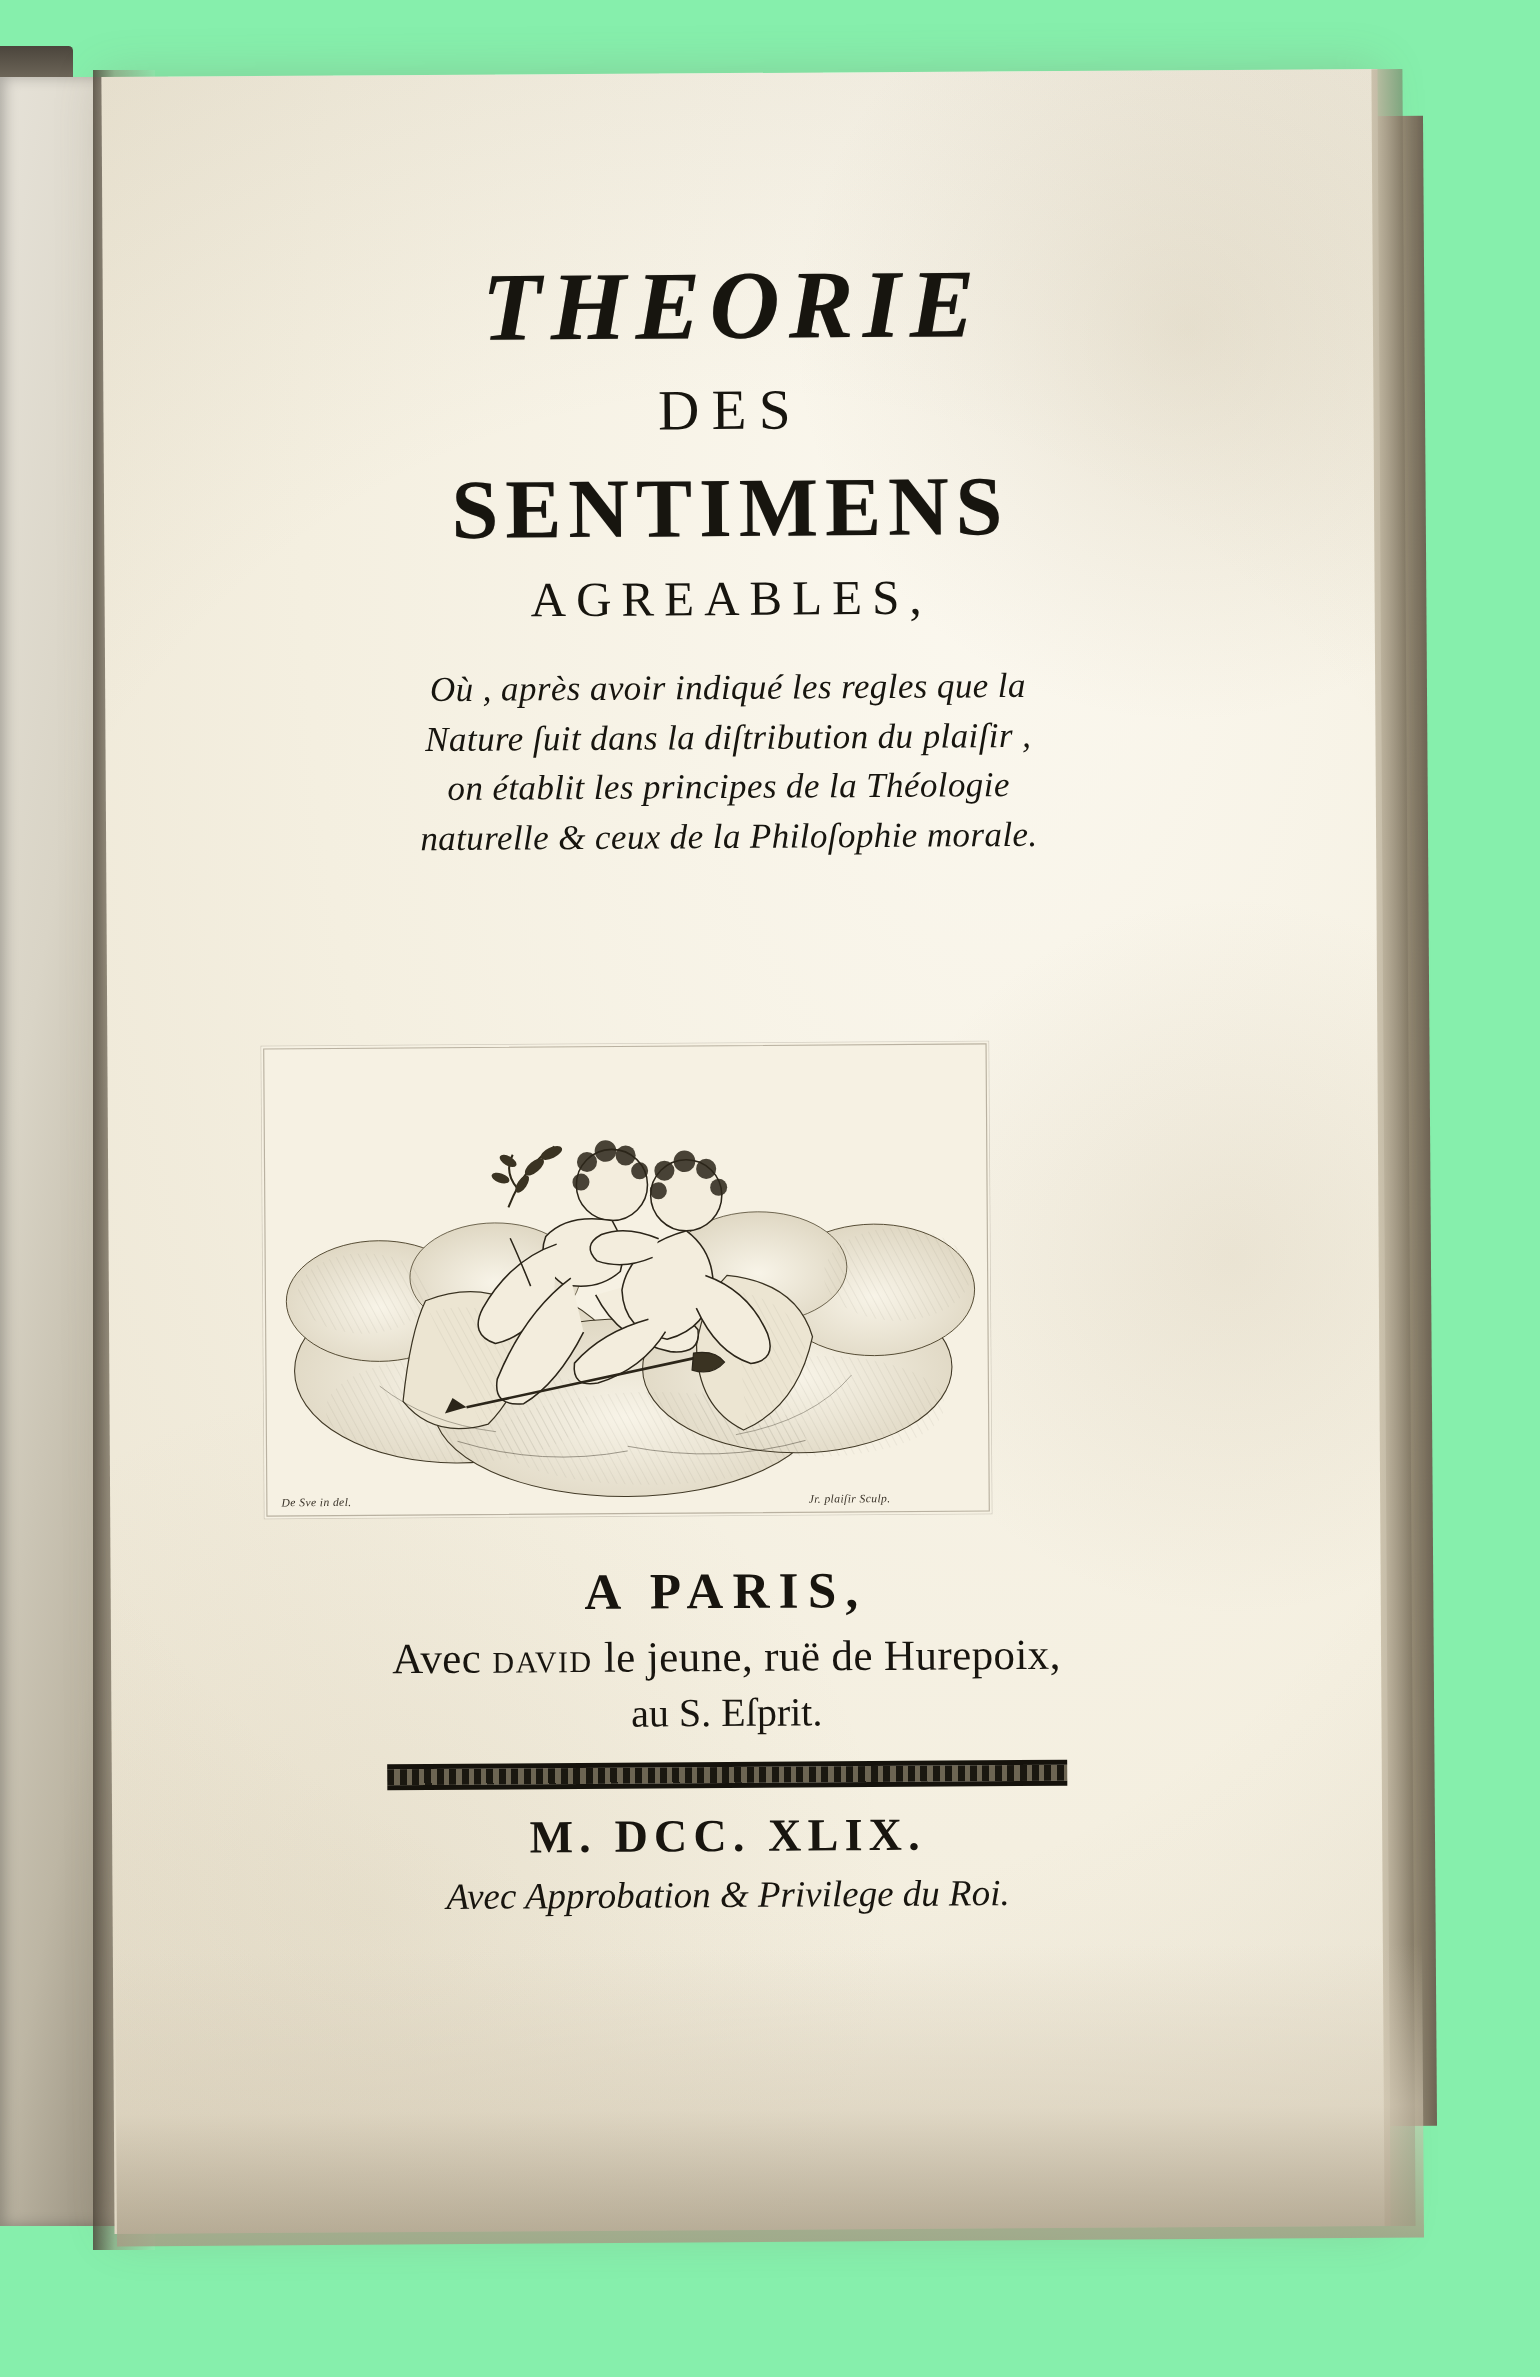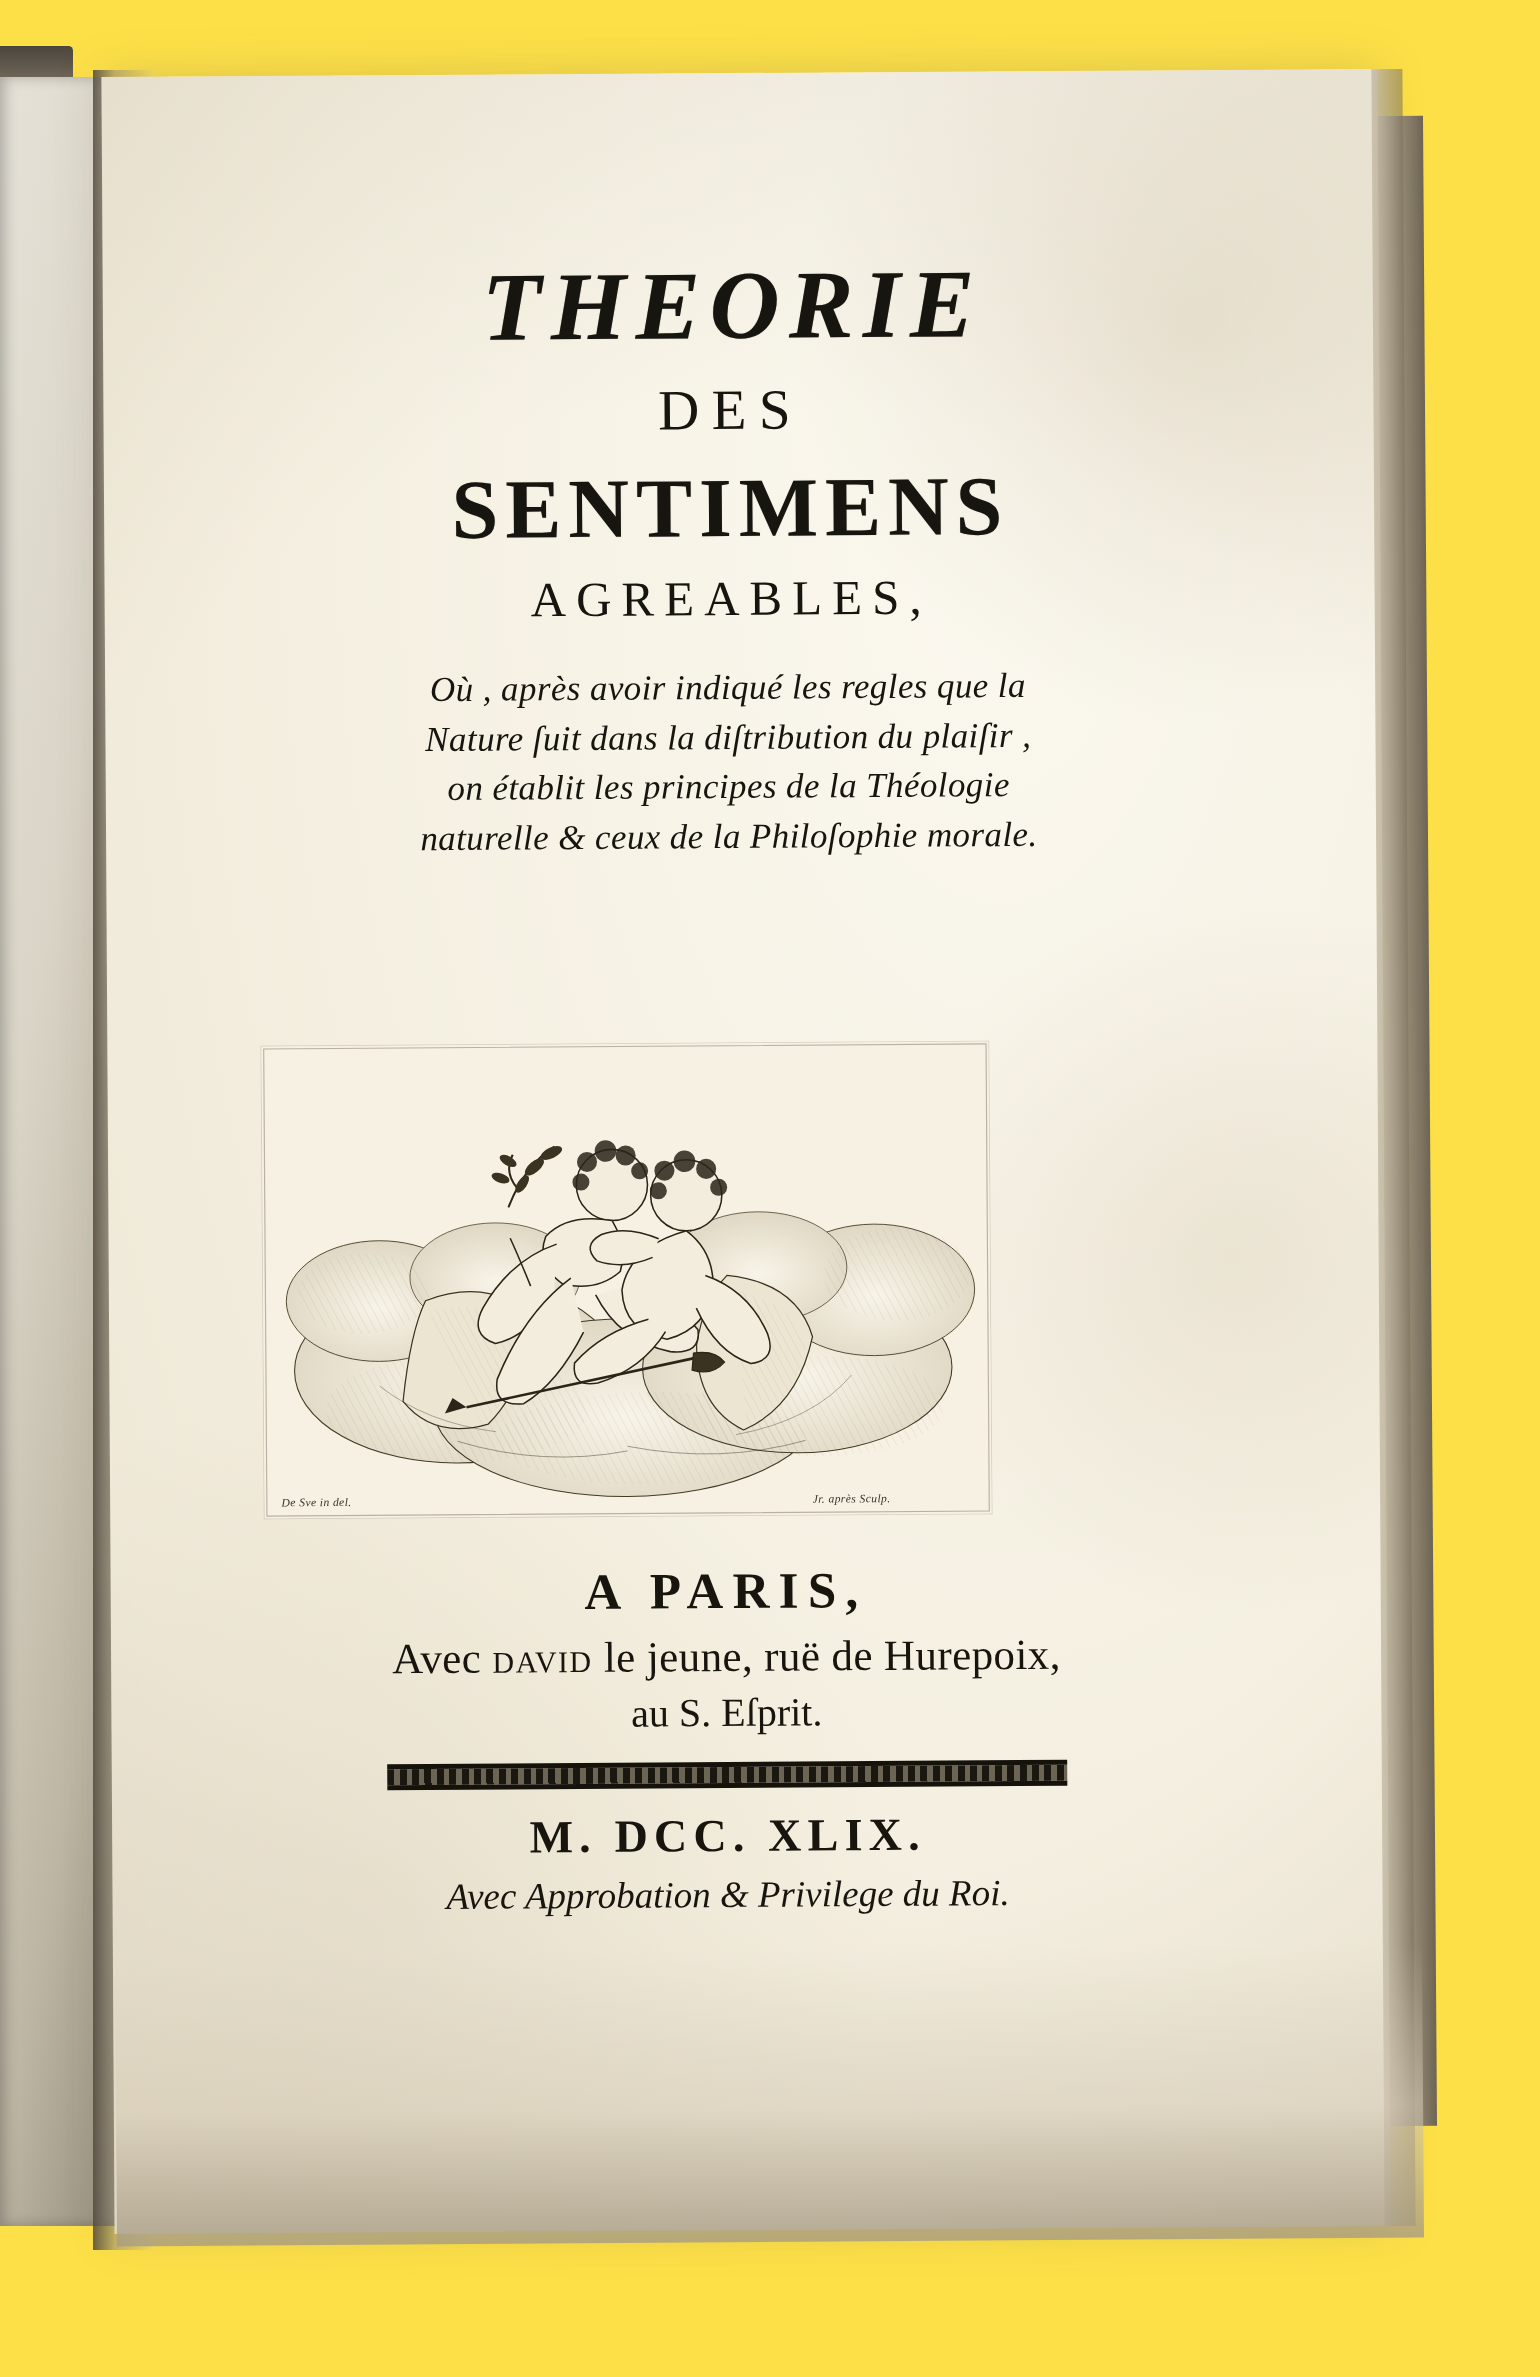--- a/index.html
+++ b/index.html
@@ -12,21 +12,21 @@
     height: 2377px;
     position: relative;
     overflow: hidden;
     font-family: "Liberation Serif", serif;
   }
 
   
   .photo {
     position: absolute;
     inset: 0;
-    background: #fde047;
+    background: #86efac;
   }
 
   
   .left-page {
     position: absolute;
     left: 0;
     top: 77px;
     width: 116px;
     height: 2149px;
     background: linear-gradient(100deg, #e6e2d8 0%, #d9d4c6 40%, #bdb6a4 75%, #968e7c 100%);
@@ -354,21 +354,21 @@
       <g opacity="0.45">
         <path d="M470 520 q120 24 230 -6" stroke="#2b2519" stroke-width="1.2" fill="none"></path>
         <path d="M250 512 q110 34 220 14" stroke="#2b2519" stroke-width="1.2" fill="none"></path>
         <path d="M150 440 q60 48 150 60" stroke="#2b2519" stroke-width="1" fill="none"></path>
         <path d="M760 430 q-50 58 -150 76" stroke="#2b2519" stroke-width="1" fill="none"></path>
       </g>
 
       <rect x="3" y="3" width="934" height="604" fill="none" stroke="#6f6450" stroke-width="1.5" opacity="0.45"></rect>
     </svg>
     <div class="vig-caption-left">De Sve in del.</div>
-    <div class="vig-caption-right">Jr. après Sculp.</div>
+    <div class="vig-caption-right">Jr. plaiſir Sculp.</div>
   </div>
 
   <div class="imprint">
     <div class="imprint-city">A PARIS,</div>
     <div class="imprint-seller">
       <span>Avec</span>
       <span class="sc">DAVID</span>
       <span>le jeune, ruë de Hurepoix,</span>
     </div>
     <div class="imprint-street">au S. Eſprit.</div>

